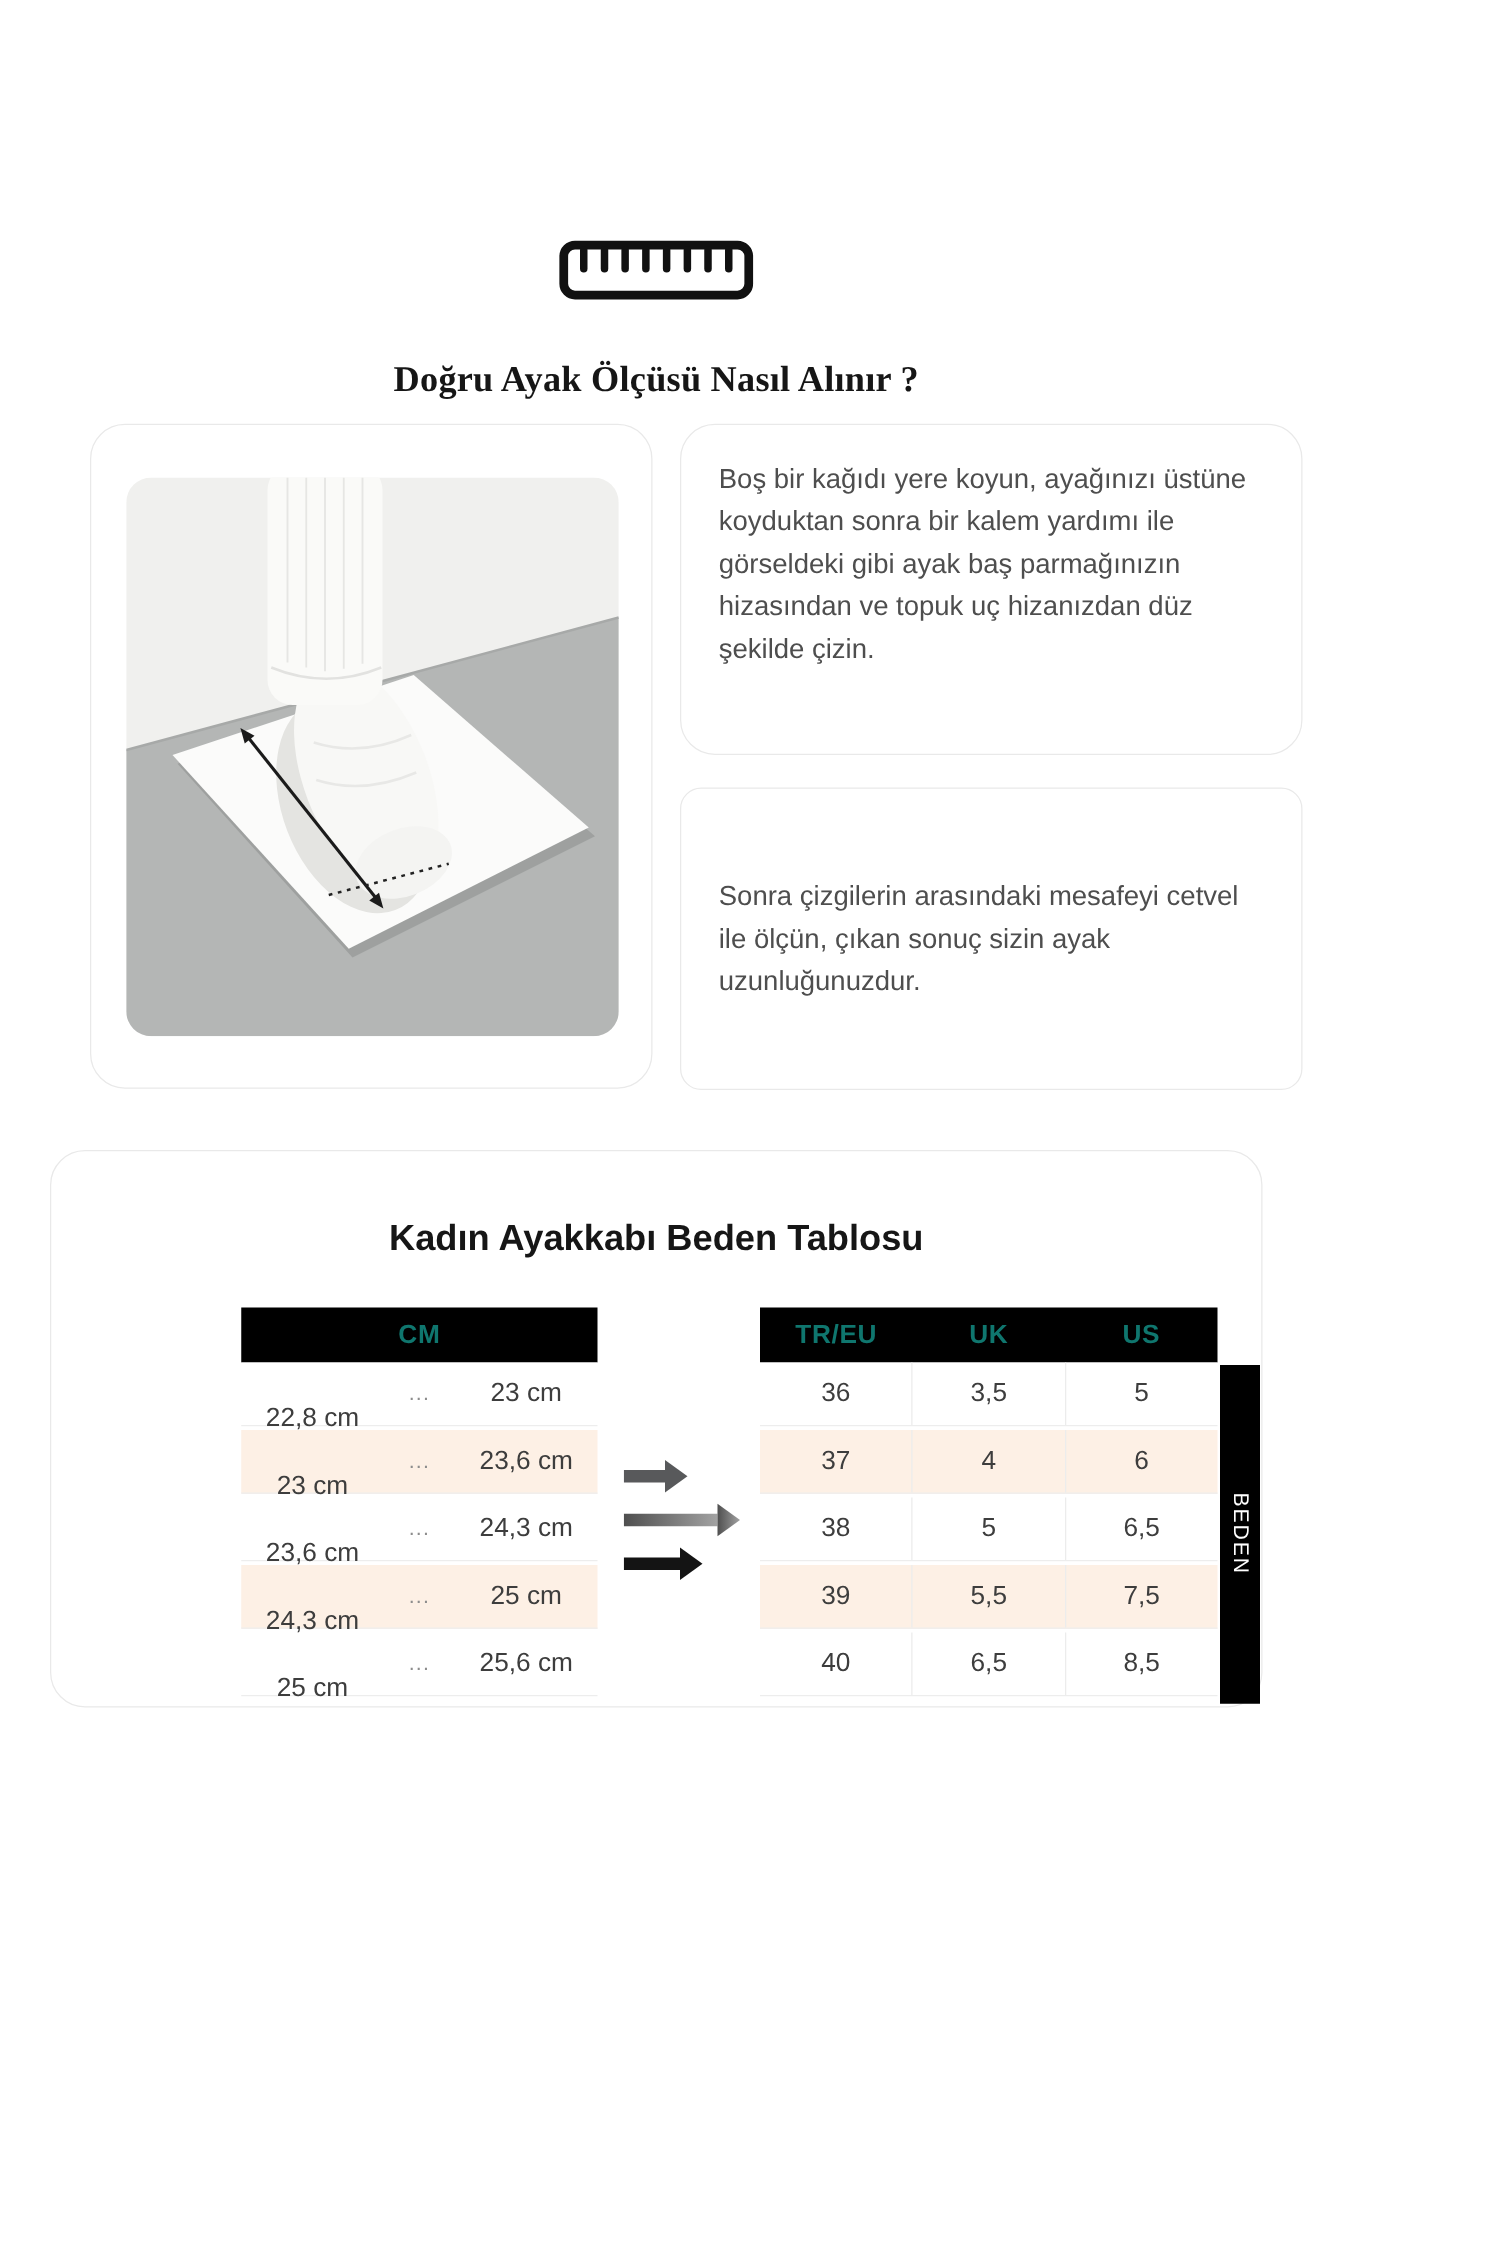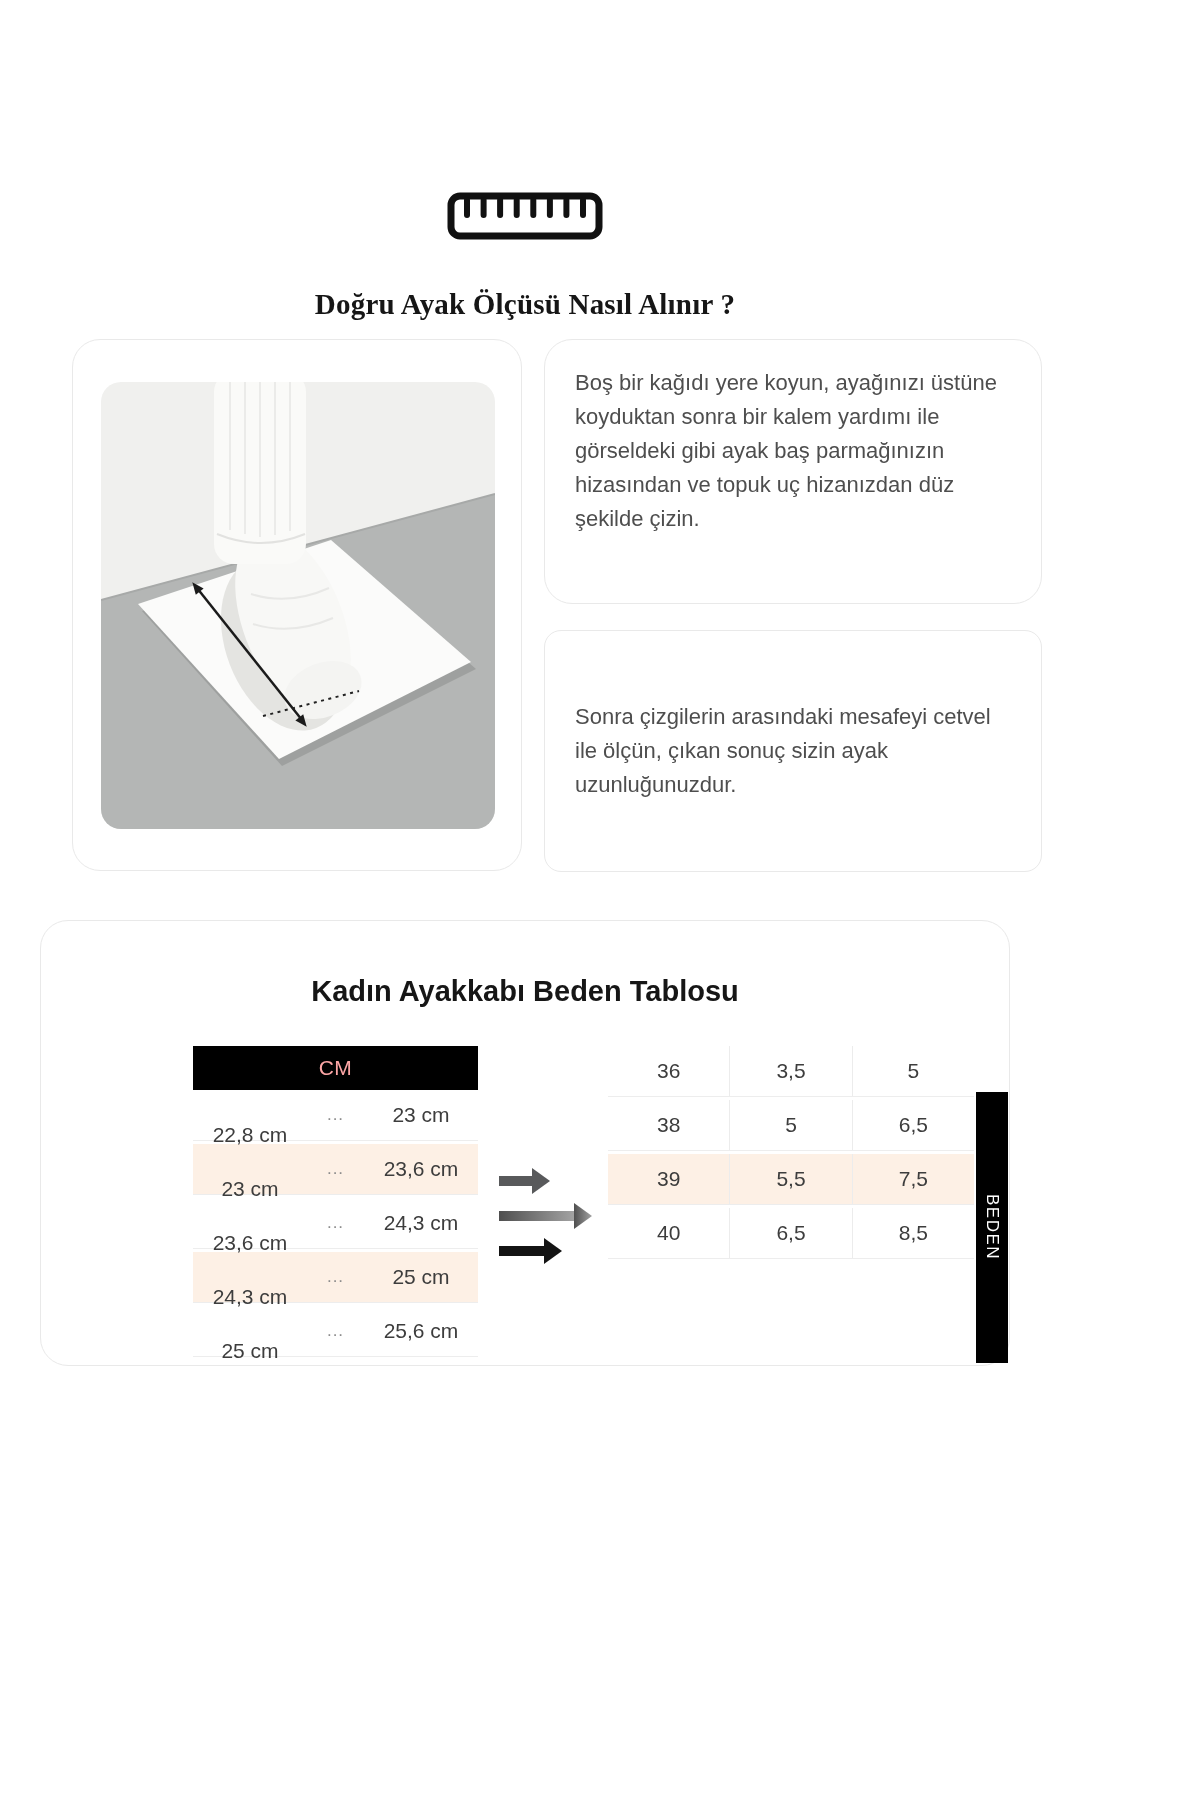--- a/index.html
+++ b/index.html
@@ -41,23 +41,23 @@
   .size-card{
     margin-top:48px;width:970px;height:446px;padding-top:54px;
   }
   .size-title{
     text-align:center;font-size:29px;font-weight:bold;color:#161616;
     margin:0 0 38px 0;
   }
   .tables{display:flex;align-items:flex-start;margin-left:152px;}
 
   .t-header{
-    height:44px;background:var(--header_bg,#000);color:#fca5a5;
+    height:44px;background:var(--header_bg,#000);color:#0f766e;
     display:flex;align-items:center;justify-content:center;
-    font-size:21px;font-weight:400;letter-spacing:.5px;
+    font-size:21px;font-weight:700;letter-spacing:.5px;
   }
   .t-row{
     height:50px;display:flex;align-items:center;
     border-bottom:1px solid #ededed;margin-bottom:3px;
     font-size:21px;color:#3d3d3d;background:#fff;
   }
   .t-row.cream{background:var(--stripe_cream,#fdf0e5);}
 
   .cm-table{width:285px;}
   .c-from{width:40%;text-align:center;margin-top:39px;}
@@ -208,26 +208,36 @@
             <polygon points="75,35 93,48 75,61"></polygon>
           </g>
           <g fill="#141414">
             <rect x="0" y="78" width="45" height="10"></rect>
             <polygon points="45,70 63,83 45,96"></polygon>
           </g>
         </svg>
       </div>
 
       <div class="intl-table">
+        <div class="t-header">
+          <span class="i-cell">TR/EU</span>
+          <span class="i-cell">UK</span>
+          <span class="i-cell">US</span>
+        </div>
 
         <div class="t-row">
           <span class="i-cell">36</span>
           <span class="i-cell">3,5</span>
           <span class="i-cell">5</span>
         </div>
+        <div class="t-row cream">
+          <span class="i-cell">37</span>
+          <span class="i-cell">4</span>
+          <span class="i-cell">6</span>
+        </div>
         <div class="t-row">
           <span class="i-cell">38</span>
           <span class="i-cell">5</span>
           <span class="i-cell">6,5</span>
         </div>
         <div class="t-row cream">
           <span class="i-cell">39</span>
           <span class="i-cell">5,5</span>
           <span class="i-cell">7,5</span>
         </div>

